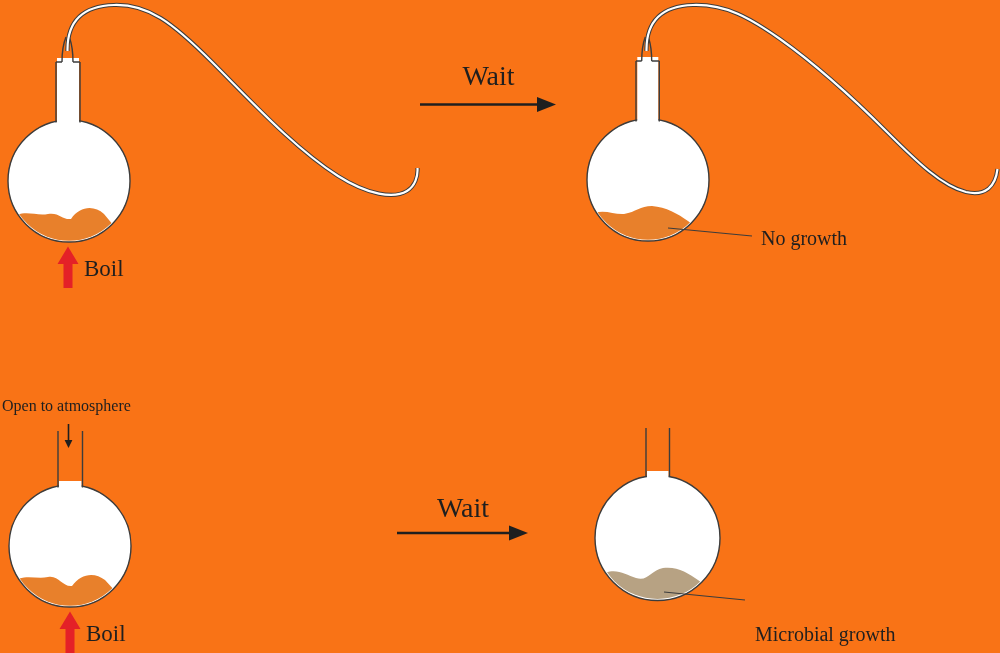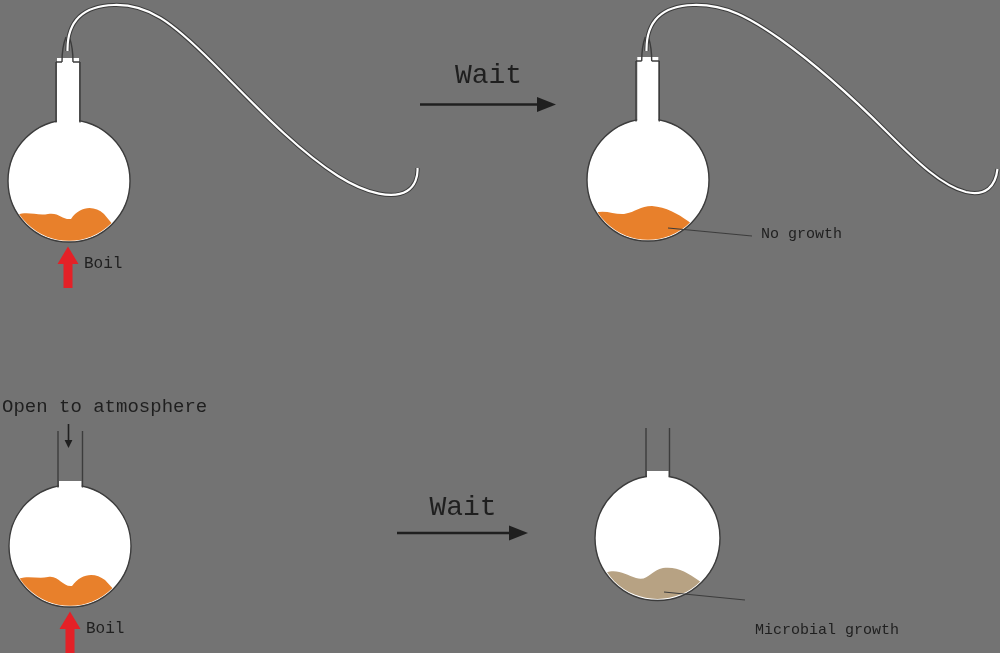--- a/index.html
+++ b/index.html
@@ -1,34 +1,34 @@
 <!DOCTYPE html>
 <html><head>
 <meta charset="utf-8">
 <style>
   html, body { margin: 0; padding: 0; background: #ffffff; }
   #stage {
     position: relative;
     width: 1000px;
     height: 653px;
-    background: #737373;
-    font-family: Liberation Mono, monospace;
+    background: #f97316;
+    font-family: Liberation Serif, serif;
     overflow: hidden;
   }
   #diagram-svg { position: absolute; left: 0; top: 0; }
   .label {
     position: absolute;
     color: #1F1F1F;
     white-space: nowrap;
     line-height: 1.1;
   }
   .wait-label { font-size: 28px; text-align: center; }
-  .boil-label { font-size: 16px; text-align: center; }
-  .small-label { font-size: 15px; }
-  .open-label { font-size: 19px; }
+  .boil-label { font-size: 23px; text-align: center; }
+  .small-label { font-size: 20px; }
+  .open-label { font-size: 16px; }
 </style>
 </head>
 <body>
 
 <div id="stage">
 
   <svg id="diagram-svg" width="1000" height="653" viewBox="0 0 1000 653">
     <defs>
       <clipPath id="clip-tl">
           <circle cx="69" cy="181" r="59.8"></circle>

